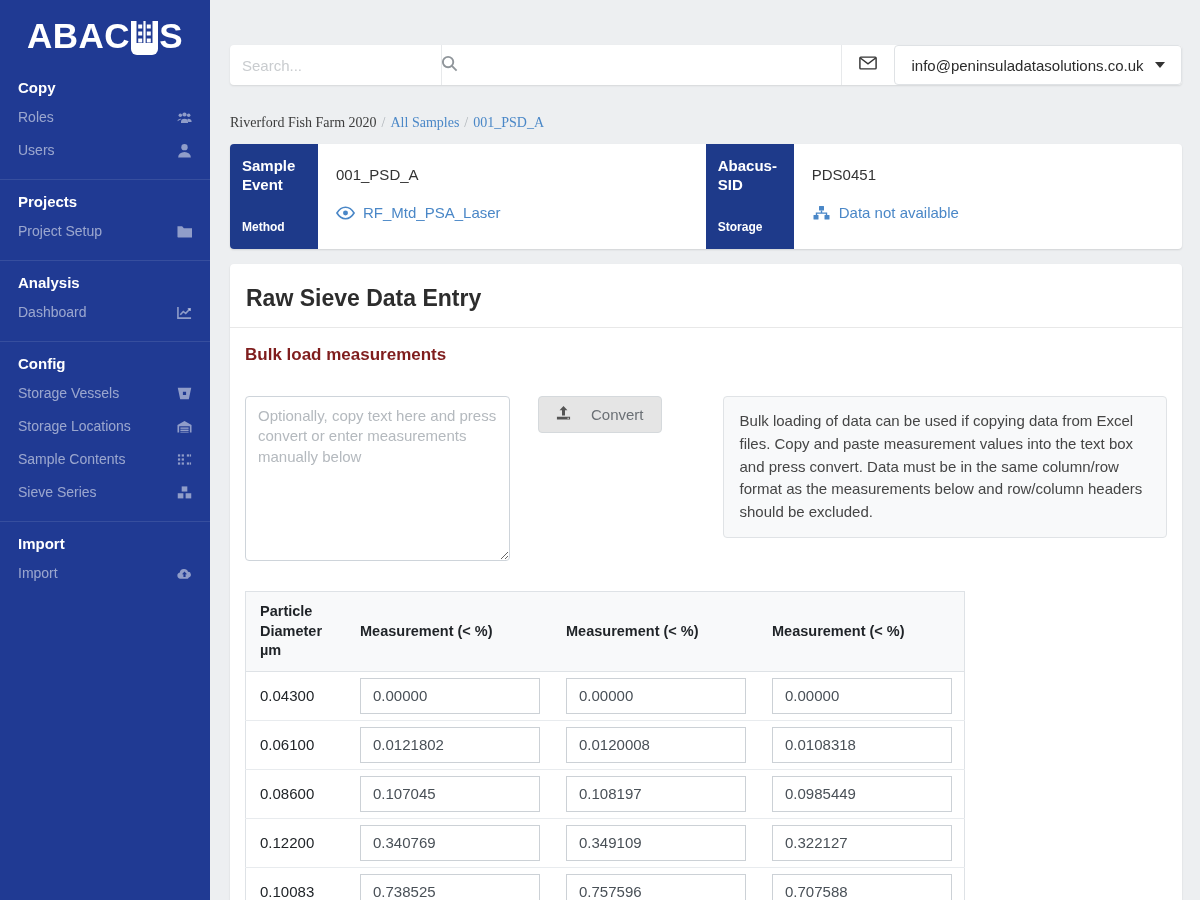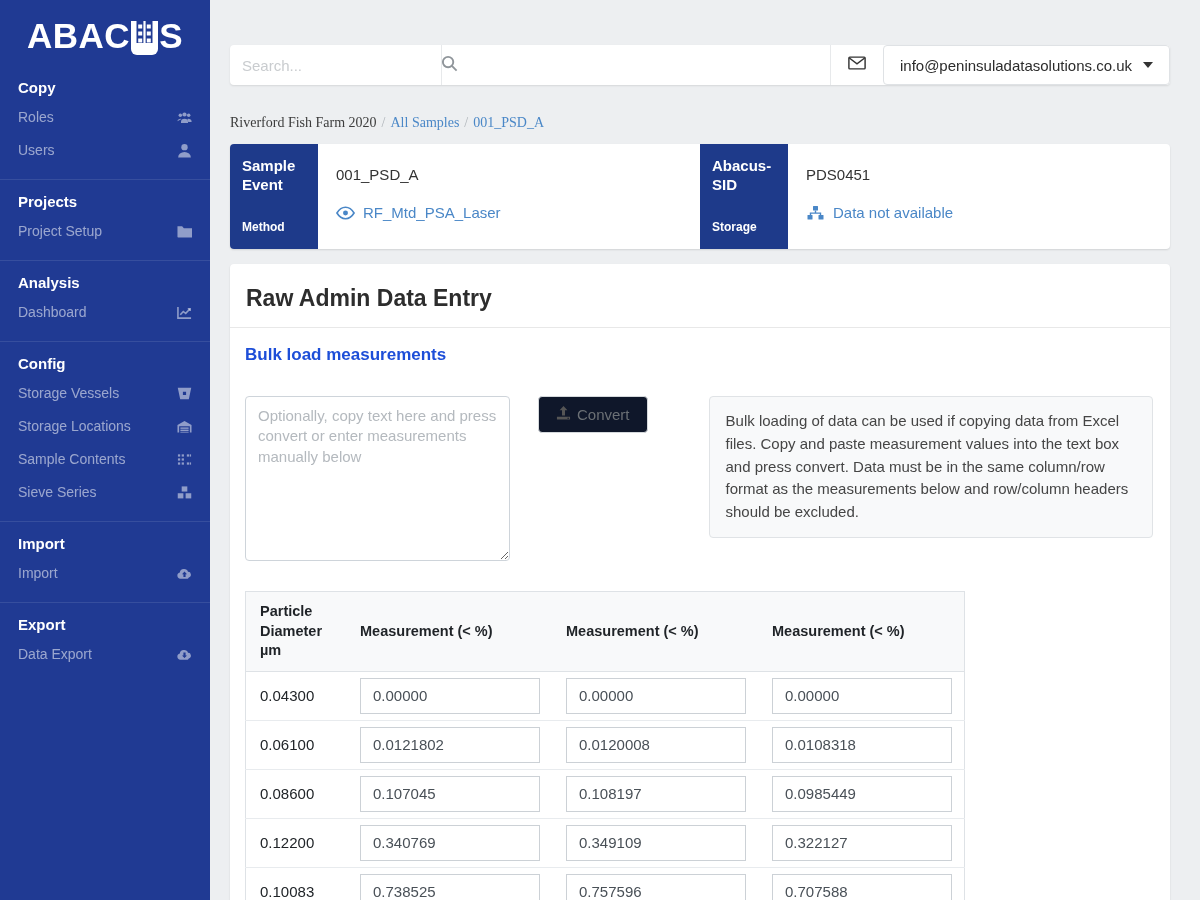--- a/index.html
+++ b/index.html
@@ -78,33 +78,33 @@
   .icon-link .ic svg { width: 19px; height: 14px; }
 
   
   .panel {
     margin-top: 15px; background: #fff; border-radius: 4px;
     box-shadow: 0 1px 2px rgba(0,0,0,0.12); min-height: 700px; padding-bottom: 50px;
   }
   .panel-title-wrap { padding: 21px 16px 15px; border-bottom: 1px solid #e8e8e8; }
   .panel-title { font-size: 23px; font-weight: 700; color: #2d2d2d; }
   .panel-body { padding: 17px 15px 0; }
-  .section-heading { font-size: 17px; font-weight: 700; color: #1d4ed8; }
+  .section-heading { font-size: 17px; font-weight: 700; color: #7f1d1d; }
 
   .bulk-row { display: flex; align-items: flex-start; margin-top: 31px; }
   .bulk-textarea {
     width: 265px; height: 165px; resize: both;
     border: 1px solid #ced4da; border-radius: 4px; padding: 9px 12px;
     font-family: inherit; font-size: 15px; color: #555; line-height: 1.35; outline: none;
   }
   .bulk-textarea::placeholder { color: #b4b9be; }
   .convert-btn {
     margin-left: 28px; height: 37px; padding: 0 17px;
-    background: #0f172a; border: 1px solid #d5d9dc; border-radius: 4px;
-    display: flex; align-items: center; gap: 6px; cursor: pointer;
+    background: #e5e5e5; border: 1px solid #d5d9dc; border-radius: 4px;
+    display: flex; align-items: center; gap: 20px; cursor: pointer;
     font-family: inherit; font-size: 15px; color: #6b7075;
   }
   .convert-btn .ic svg { width: 15px; height: 15px; }
   .help-box {
     margin-left: 61px; width: 444px;
     background: #f8f9fa; border: 1px solid #e0e3e6; border-radius: 4px;
     padding: 13px 16px; font-size: 15px; line-height: 1.52; color: #454545;
   }
 
   
@@ -251,32 +251,20 @@
           <div class="sb-item">
             <span class="lbl">Import</span>
             <span class="ic">
               <svg viewBox="0 0 18 13" fill="currentColor">
                 <path d="M4,12.8 a3.8,3.8 0 0 1 -0.6,-7.5 a5,4.6 0 0 1 9.8,-0.8 a3.4,3.4 0 0 1 0.9,6.7 a3.8,3.8 0 0 1 -1.3,1.6 z"></path>
                 <path d="M9,4.2 L12,7.4 H10.3 V10.8 H7.7 V7.4 H6 Z" fill="#203a93"></path>
               </svg>
             </span>
           </div>
         </div>
-        <div class="sb-section">
-          <div class="sb-head">Export</div>
-          <div class="sb-item">
-            <span class="lbl">Data Export</span>
-            <span class="ic">
-              <svg viewBox="0 0 18 13" fill="currentColor">
-                <path d="M4,12.8 a3.8,3.8 0 0 1 -0.6,-7.5 a5,4.6 0 0 1 9.8,-0.8 a3.4,3.4 0 0 1 0.9,6.7 a3.8,3.8 0 0 1 -1.3,1.6 z"></path>
-                <path d="M9,10.8 L6,7.6 H7.7 V4.2 H10.3 V7.6 H12 Z" fill="#203a93"></path>
-              </svg>
-            </span>
-          </div>
-        </div>
       </div>
   </nav>
 
   <div class="content">
 
     <div class="topbar">
       <div class="search-box">
         <input type="text" placeholder="Search..." style="">
         <span class="ic"><svg viewBox="0 0 18 18" fill="none" stroke="#8f959a" stroke-width="2">
               <circle cx="7.5" cy="7.5" r="5.5"></circle>
@@ -334,21 +322,21 @@
                 </svg>
               </span>
             <span>Data not available</span>
           </span>
         </div>
       </div>
     </div>
 
     <div class="panel">
       <div class="panel-title-wrap">
-        <div class="panel-title">Raw Admin Data Entry</div>
+        <div class="panel-title">Raw Sieve Data Entry</div>
       </div>
       <div class="panel-body">
         <div class="section-heading">Bulk load measurements</div>
 
         <div class="bulk-row">
           <textarea class="bulk-textarea" placeholder="Optionally, copy text here and press convert or enter measurements manually below" style=""></textarea>
           <button class="convert-btn">
             <span class="ic"><svg viewBox="0 0 16 16" fill="#555">
                   <path d="M8,0 L12.2,4.6 H9.6 V10 H6.4 V4.6 H3.8 Z"></path>
                   <path d="M1,11.5 h14 v3 h-14 z M12.2,12.6 h1.6 v1 h-1.6 z" fill-rule="evenodd"></path>

